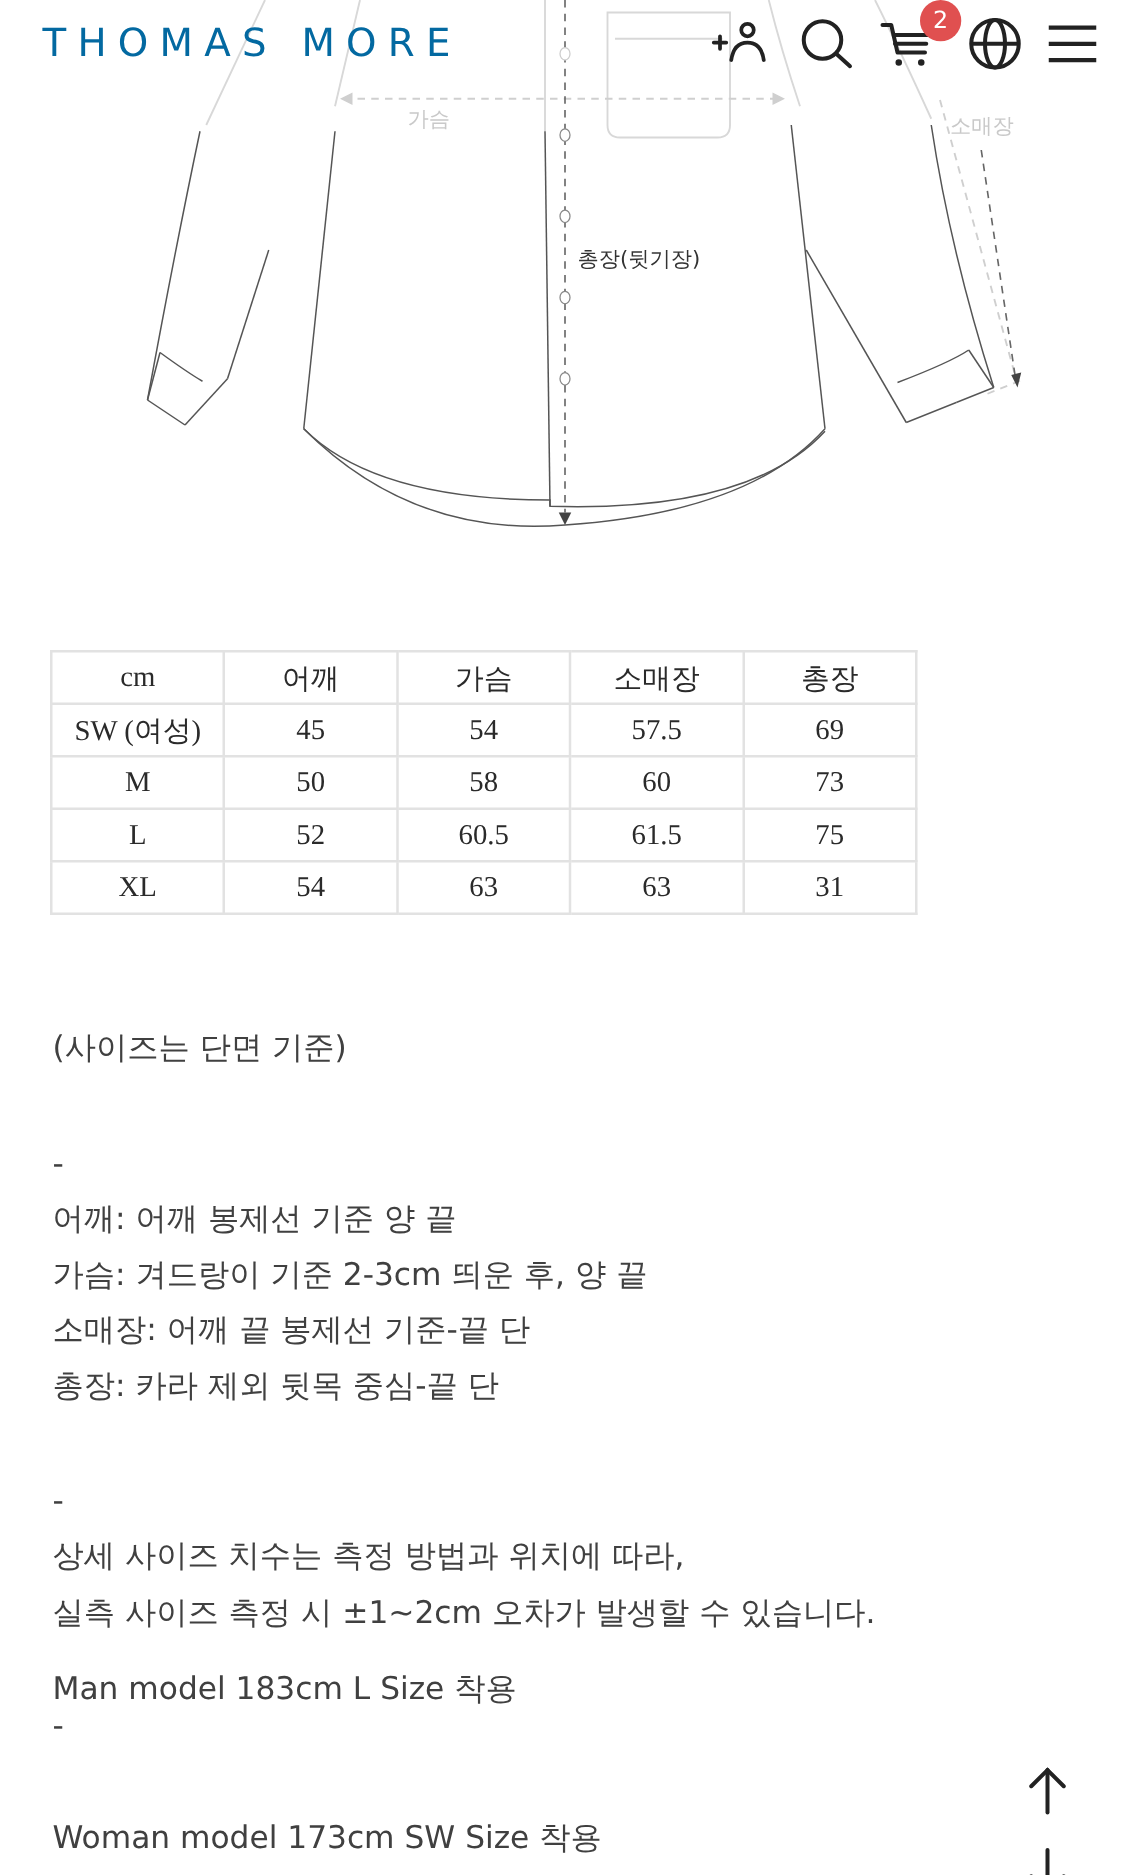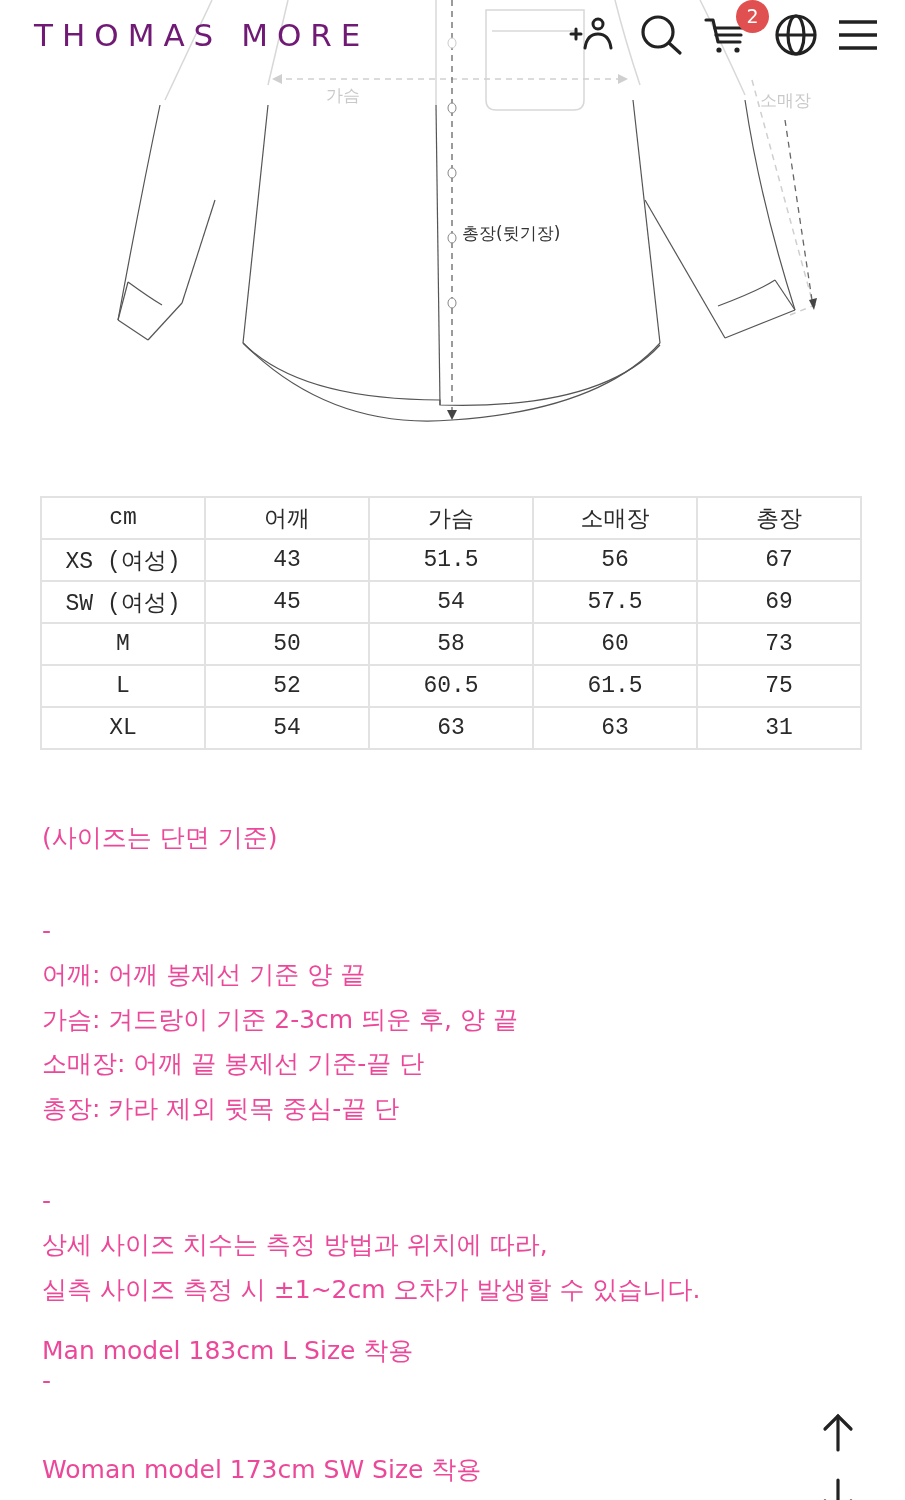--- a/index.html
+++ b/index.html
@@ -2,32 +2,32 @@
 <html><head>
 <meta charset="utf-8">
 <style>
   * { box-sizing: border-box; margin: 0; padding: 0; }
   html, body { width: 905px; height: 1500px; background: #ffffff; overflow: hidden; }
   body { position: relative; font-family: "Liberation Sans", "DejaVu Sans", sans-serif; color: #222; }
 
   .diagram { position: absolute; left: 0; top: 0; width: 905px; height: 470px; }
   .diagram svg { position: absolute; left: 0; top: 0; }
   .dlabel { position: absolute; font-size: 17px; color: #c9c9c9; font-family: "DejaVu Sans", sans-serif; }
-  .dlabel.dark { color: #333; font-size: 17px; margin-top: 26px; }
+  .dlabel.dark { color: #333; font-size: 17px; }
 
   .header { position: absolute; left: 0; top: 0; width: 905px; height: 72px; }
-  .logo { position: absolute; left: 34px; top: 17px; font-size: 31px; letter-spacing: 9px; color: #701a75; font-family: "DejaVu Sans", sans-serif; font-weight: 400; text-align: center; }
+  .logo { position: absolute; left: 34px; top: 17px; font-size: 31px; letter-spacing: 9px; color: #0369a1; font-family: "DejaVu Sans", sans-serif; font-weight: 400; text-align: center; }
   .hicon { position: absolute; top: 12px; width: 46px; height: 46px; cursor: pointer; }
   .hicon svg { width: 46px; height: 46px; }
   .badge { position: absolute; left: 736px; top: 0px; width: 33px; height: 33px; border-radius: 50%; background: #e05050; color: #fff; font-size: 19px; text-align: center; line-height: 33px; font-family: "DejaVu Sans", sans-serif; }
 
-  table.size { position: absolute; left: 40px; top: 496px; width: 822px; border-collapse: collapse; font-family: Liberation Mono, monospace; }
+  table.size { position: absolute; left: 40px; top: 520px; width: 694px; border-collapse: collapse; font-family: Liberation Serif, serif; }
   table.size td { border: 2px solid #e2e2e2; height: 42px; text-align: center; font-size: 23px; color: #2a2a2a; width: 20%; }
 
-  .text { position: absolute; left: 42px; font-size: 25px; color: #ec4899; font-family: "DejaVu Sans", sans-serif; line-height: 45px; white-space: nowrap; }
+  .text { position: absolute; left: 42px; font-size: 25px; color: #404040; font-family: "DejaVu Sans", sans-serif; line-height: 45px; white-space: nowrap; }
 
   .scroll-btn { position: absolute; left: 818px; width: 40px; height: 46px; cursor: pointer; }
 </style>
 </head>
 <body>
 
 <div class="diagram">
   <svg width="905" height="470" viewBox="0 0 905 470">
     <g fill="none" stroke="#d8d8d8" stroke-width="1.5">
 
@@ -152,27 +152,20 @@
 </div>
 
 <table class="size">
   <tbody>
       <tr>
     <td>cm</td>
     <td>어깨</td>
     <td>가슴</td>
     <td>소매장</td>
     <td>총장</td>
-  </tr>
-  <tr>
-    <td>XS (여성)</td>
-    <td>43</td>
-    <td>51.5</td>
-    <td>56</td>
-    <td>67</td>
   </tr>
   <tr>
     <td>SW (여성)</td>
     <td>45</td>
     <td>54</td>
     <td>57.5</td>
     <td>69</td>
   </tr>
   <tr>
     <td>M</td>

